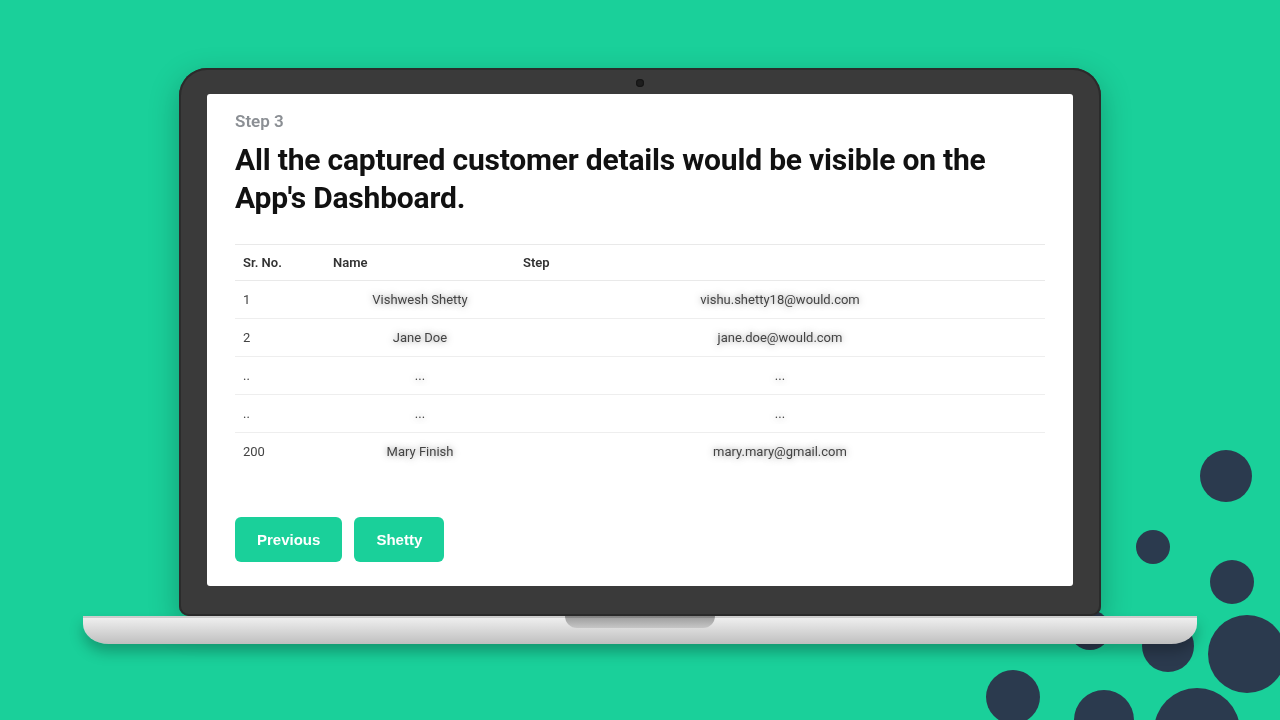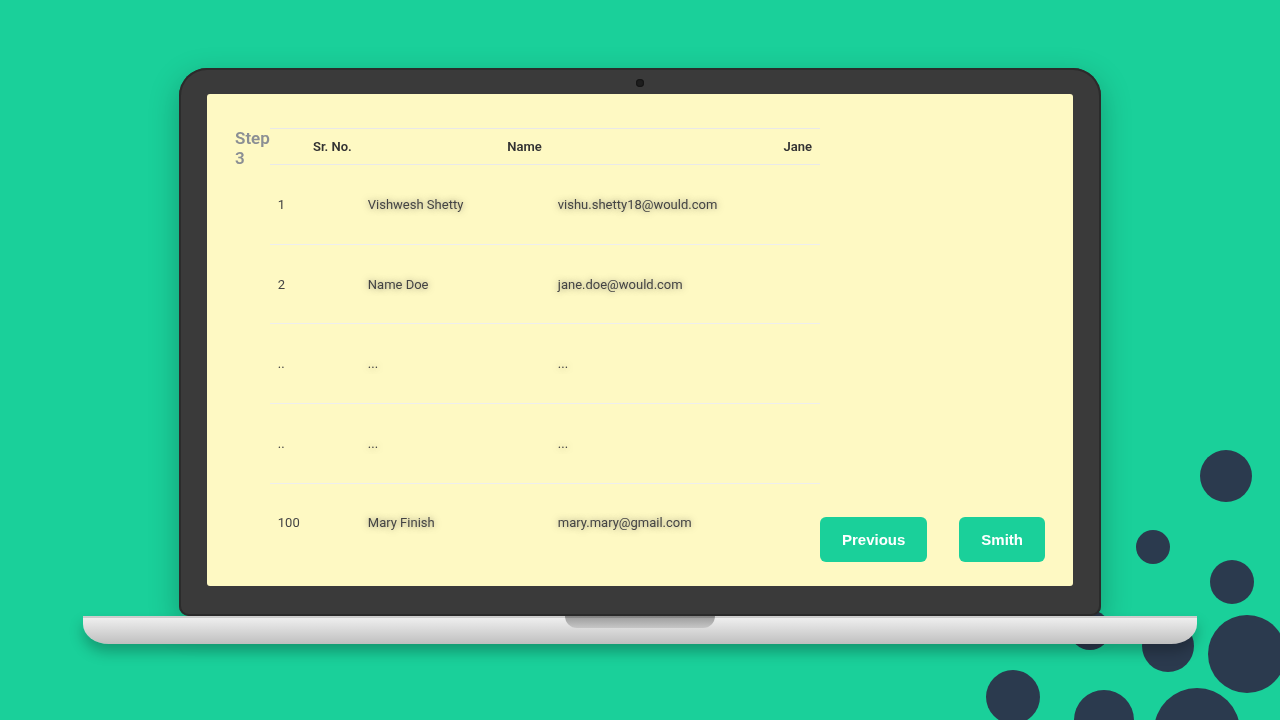--- a/index.html
+++ b/index.html
@@ -36,28 +36,28 @@
     padding: 26px 28px 30px 28px;
     box-shadow: 0 10px 30px rgba(0,0,0,0.25), inset 0 0 0 2px #2b2b2b;
     position: relative;
   }
   .camera {
     position: absolute; top: 11px; left: 50%; transform: translateX(-50%);
     width: 8px; height: 8px; background: #1e1e1e; border-radius: 50%;
     box-shadow: inset 0 0 2px #000;
   }
   .screen {
-    background: #fef9c3;
+    background: #ffffff;
     width: 100%;
     height: 492px;
     border-radius: 3px;
     overflow: hidden;
-    padding: 34px 28px 24px 28px;
+    padding: 17px 28px 24px 28px;
     display: flex;
-    flex-direction: row;
+    flex-direction: column;
   }
   .base {
     position: relative;
     height: 28px;
     margin: 0 -96px;
     background: linear-gradient(#f2f2f2, #d6d6d6 55%, #bfbfbf);
     border-radius: 0 0 26px 26px / 0 0 20px 20px;
     box-shadow: 0 8px 14px rgba(0,0,0,0.25);
   }
   .base::before {
@@ -83,38 +83,38 @@
     max-width: 760px;
   }
 
   table.data {
     width: 100%;
     border-collapse: collapse;
     font-size: 13px;
     color: #333;
   }
   table.data th {
-    text-align: right;
+    text-align: left;
     font-weight: 600;
     color: #333;
     padding: 10px 8px;
     border-top: 1px solid #e9e9e9;
     border-bottom: 1px solid #e9e9e9;
   }
   table.data td {
     padding: 11px 8px;
     border-bottom: 1px solid #eeeeee;
     color: #444;
   }
   table.data tbody tr:last-child td { border-bottom: none; }
   .col-sr { width: 90px; }
   .col-name { width: 190px; }
-  .blur { color: transparent; text-shadow: 0 0 6px rgba(60,60,60,0.55); }
+  .blur { color: transparent; text-shadow: 0 0 6px rgba(60,60,60,0.55); text-align: center; }
 
-  .actions { margin-top: auto; padding-top: 28px; display: flex; gap: 32px; }
+  .actions { margin-top: auto; padding-top: 28px; display: flex; gap: 12px; }
   .btn {
     background: #1ad09a;
     color: #ffffff;
     border: none;
     border-radius: 6px;
     padding: 14px 22px;
     font-size: 15px;
     font-weight: 600;
     cursor: pointer;
   }
@@ -133,59 +133,60 @@
     <div class="dot d8"></div>
     <div class="dot d9"></div>
 </div>
 
 <div class="laptop">
   <div class="bezel">
     <div class="camera"></div>
     <div class="screen">
 
       <div class="step-label">Step 3</div>
+      <div class="headline">All the captured customer details would be visible on the App's Dashboard.</div>
 
       <table class="data">
         <thead>
           <tr>
             <th class="col-sr">Sr. No.</th>
             <th class="col-name">Name</th>
-            <th>Jane</th>
+            <th>Step</th>
           </tr>
         </thead>
         <tbody>
             <tr>
               <td class="col-sr">1</td>
               <td class="col-name blur">Vishwesh Shetty</td>
               <td class="blur">vishu.shetty18@would.com</td>
             </tr>
             <tr>
               <td class="col-sr">2</td>
-              <td class="col-name blur">Name Doe</td>
+              <td class="col-name blur">Jane Doe</td>
               <td class="blur">jane.doe@would.com</td>
             </tr>
             <tr>
               <td class="col-sr">..</td>
               <td class="col-name blur">...</td>
               <td class="blur">...</td>
             </tr>
             <tr>
               <td class="col-sr">..</td>
               <td class="col-name blur">...</td>
               <td class="blur">...</td>
             </tr>
             <tr>
-              <td class="col-sr">100</td>
+              <td class="col-sr">200</td>
               <td class="col-name blur">Mary Finish</td>
               <td class="blur">mary.mary@gmail.com</td>
             </tr>
           </tbody>
       </table>
 
       <div class="actions">
         <button class="btn">Previous</button>
-        <button class="btn">Smith</button>
+        <button class="btn">Shetty</button>
       </div>
 
     </div>
   </div>
   <div class="base"></div>
 </div>
 
 </body></html>

